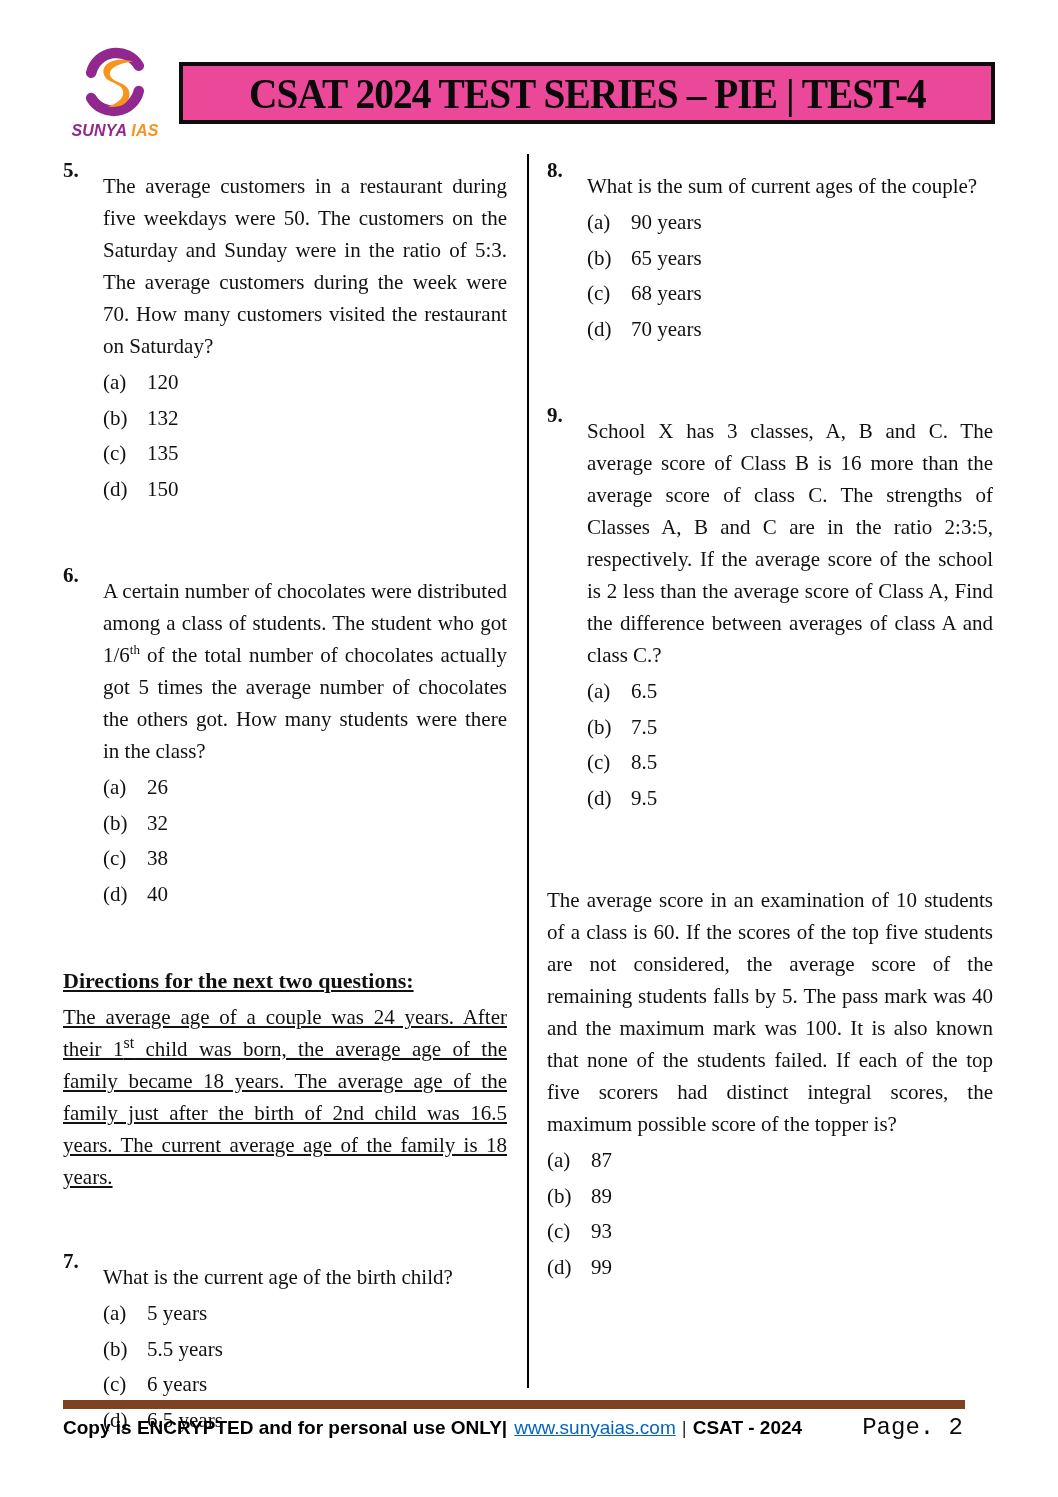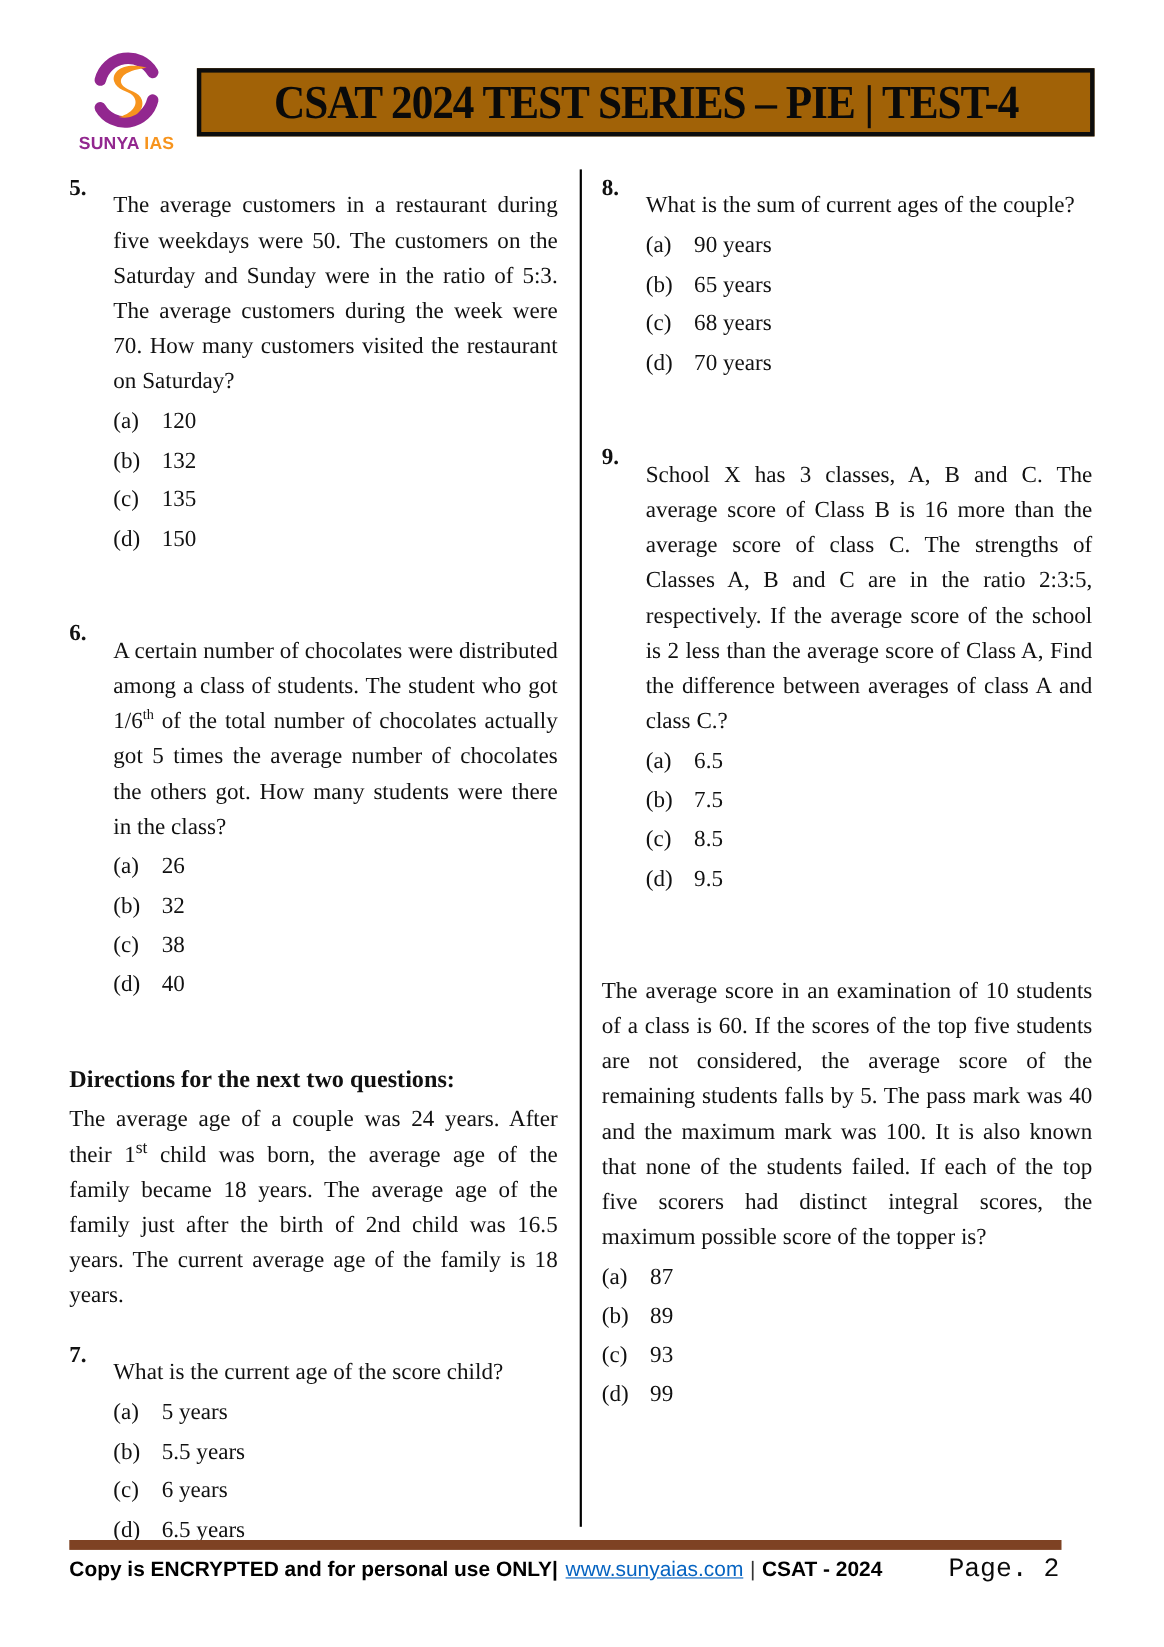--- a/index.html
+++ b/index.html
@@ -17,33 +17,33 @@
     width: 1058px;
     height: 1497px;
     background: #ffffff;
     color: var(--ink);
     font-family: "Liberation Serif", serif;
     padding: 42px 63px 0 63px;
     overflow: hidden;
   }
   
   .header { display: flex; align-items: center; height: 102px; }
-  .logo-block { width: 104px; flex-shrink: 0; display: flex; flex-direction: column; align-items: center; }
+  .logo-block { width: 104px; flex-shrink: 0; display: flex; flex-direction: column; align-items: center; font-style: italic; }
   .logo-mark { width: 70px; height: 74px; }
   .brand-line {
     font-family: "Liberation Sans", sans-serif;
     font-weight: bold; font-size: 16px; letter-spacing: 0.2px;
     white-space: nowrap; margin-top: 1px;
   }
   .brand-primary { color: var(--purple); }
   .brand-secondary { color: var(--orange); }
   .title-box {
     flex: 1; margin-left: 12px; border: 4px solid #0d0d0d;
     height: 62px; display: flex; align-items: center; justify-content: center;
-    background: #a16207;
+    background: #ec4899;
   }
   .doc-title {
     font-family: "Liberation Serif", serif;
     font-weight: bold; font-size: 41px; letter-spacing: -1px;
     white-space: nowrap; display: inline-block;
     transform: scaleX(0.96) scaleY(1.05);
     color: #0a0a0a;
   }
   
   .main { display: flex; margin-top: 10px; height: 1234px; }
@@ -59,21 +59,21 @@
   .q-text {
     font-size: 21px; line-height: 32px;
     text-align: justify; text-justify: inter-word;
     margin-bottom: 3px;
     margin-top: 16px;
   }
   .q-text sup { font-size: 13px; line-height: 0; }
   .options { margin-top: 1px; }
   .opt { display: flex; font-size: 21px; line-height: 35.5px; }
   .opt-label { width: 44px; flex-shrink: 0; }
-  .directions-block { margin-bottom: 22px; }
+  .directions-block { margin-bottom: 52px; text-decoration: underline; }
   .directions-heading { font-size: 22px; font-weight: bold; line-height: 34px; margin-bottom: 3px; }
   .directions-text {
     font-size: 21px; line-height: 32px;
     text-align: justify; text-justify: inter-word;
   }
   .directions-text sup { font-size: 16px; line-height: 0; }
   
   .footer { position: absolute; left: 63px; right: 63px; bottom: 56px; }
   .footer-bar { width: 902px; height: 9px; background: var(--bar); }
   .footer-row { display: flex; align-items: center; margin-top: 5px; }
@@ -170,21 +170,21 @@
       </div>
 
       <div class="directions-block">
         <div class="directions-heading">Directions for the next two questions:</div>
         <div class="directions-text"><span>The average age of a couple was 24 years. After their 1</span><sup>st</sup><span> child was born, the average age of the family became 18 years. The average age of the family just after the birth of 2nd child was 16.5 years. The current average age of the family is 18 years.</span></div>
       </div>
 
       <div class="question">
         <div class="q-num">7.</div>
         <div class="q-body">
-          <div class="q-text">What is the current age of the score child?</div>
+          <div class="q-text">What is the current age of the birth child?</div>
           <div class="options">
             <div class="opt">
               <span class="opt-label">(a)</span>
               <span class="opt-val">5 years</span>
             </div>
             <div class="opt">
               <span class="opt-label">(b)</span>
               <span class="opt-val">5.5 years</span>
             </div>
             <div class="opt">

